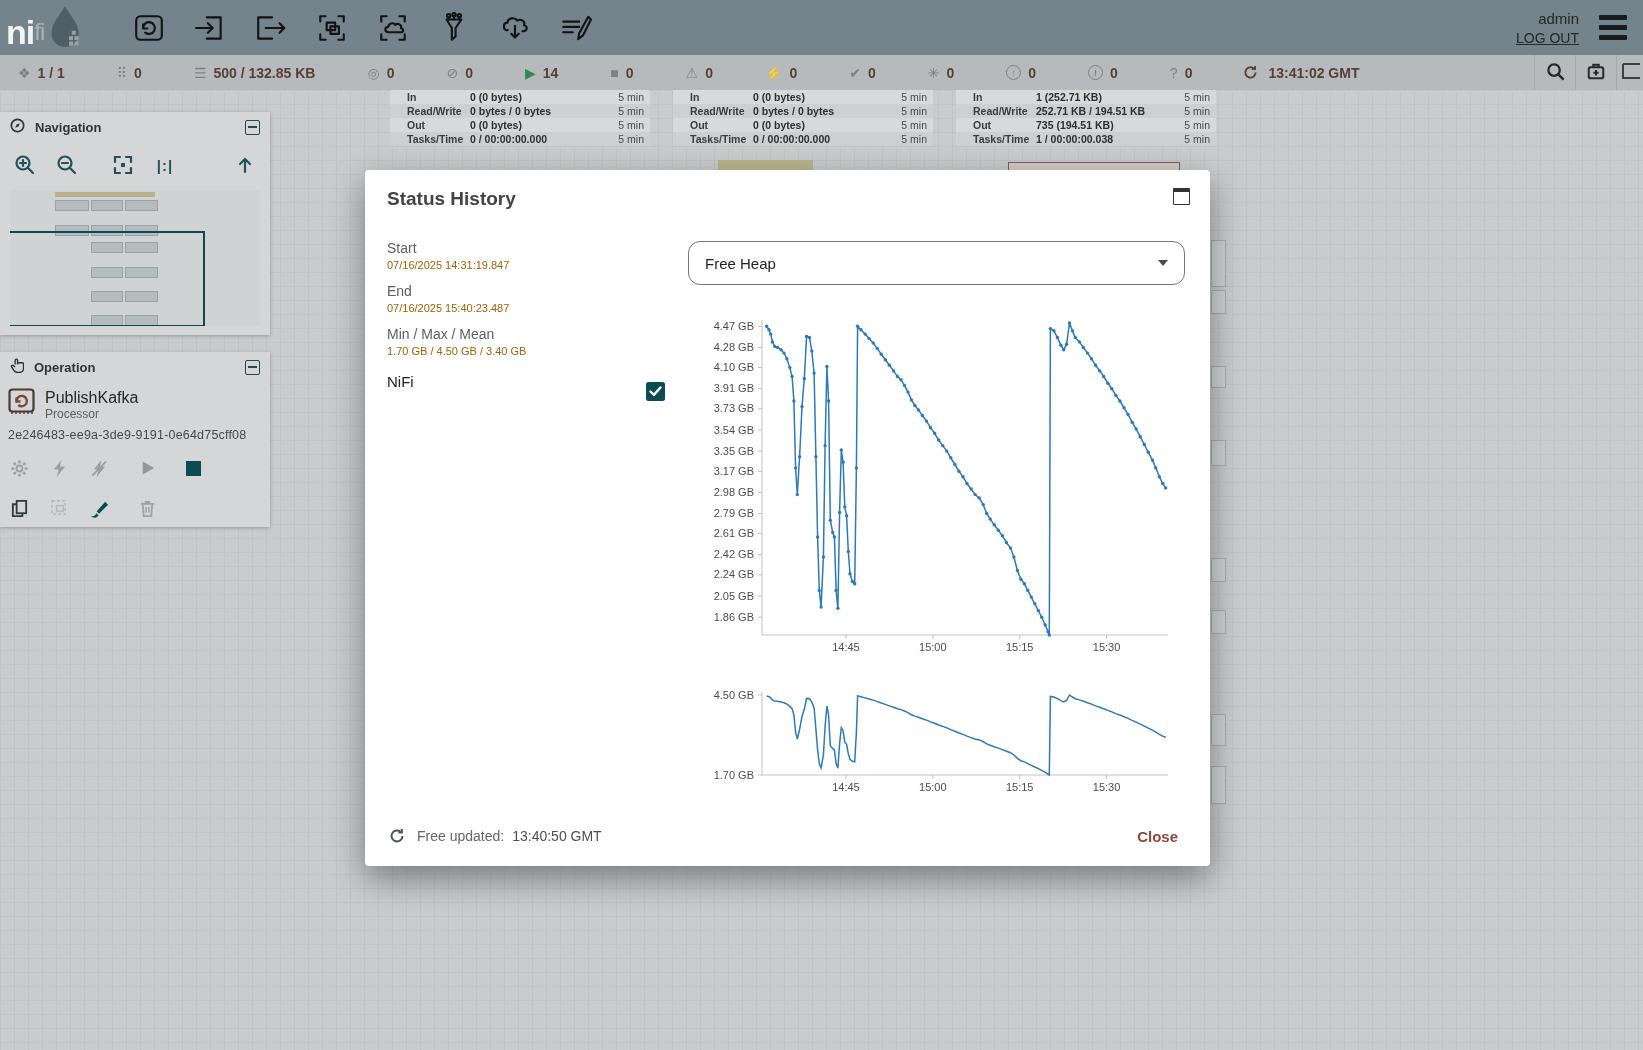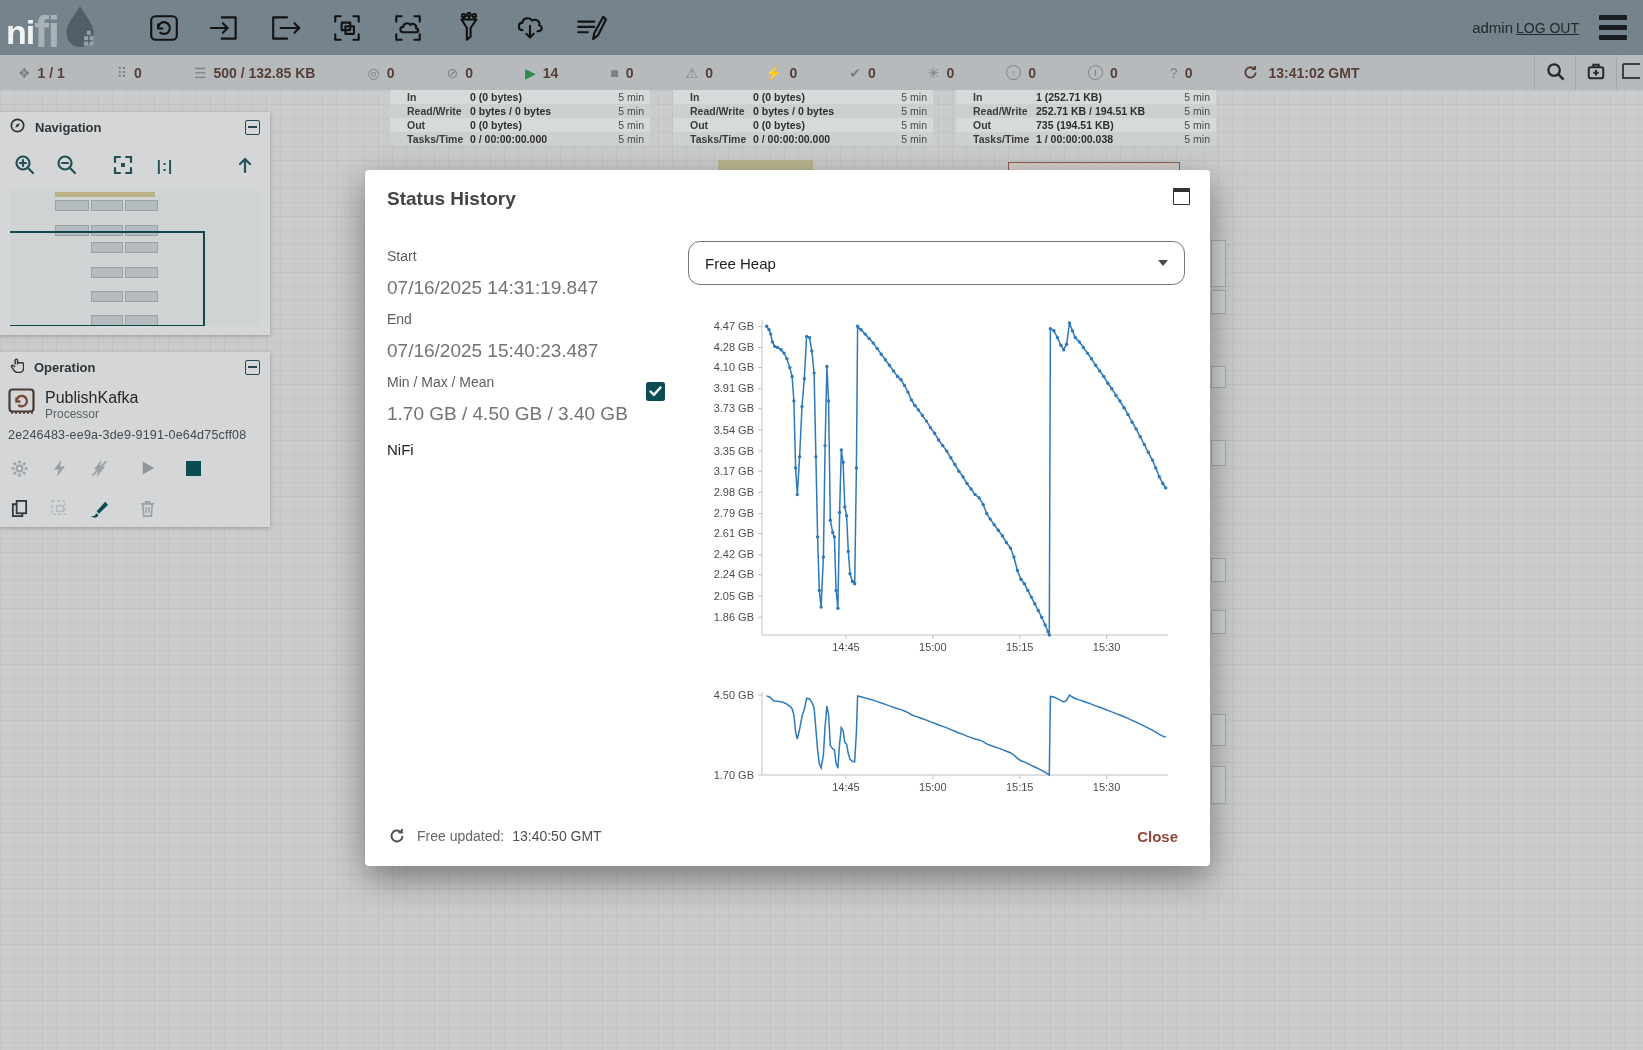--- a/index.html
+++ b/index.html
@@ -3,26 +3,26 @@
 <meta charset="utf-8">
 <style>
   html,body{margin:0;padding:0;}
   body{width:1643px;height:1050px;overflow:hidden;position:relative;
        font-family:"Liberation Sans",sans-serif;background:#C9CBCC;}
   
   .header{position:absolute;left:0;top:0;width:100%;height:55px;background:#75838C;
           display:flex;}
   .logo{display:flex;align-items:flex-end;margin-left:6px;user-select:none;}
   .logo .ni{font-size:34px;font-weight:bold;color:#F2F3F3;letter-spacing:-1px;line-height:46px;}
-  .logo .fi{font-size:44px;font-weight:bold;color:#A9B2B6;letter-spacing:-1px;line-height:46px;margin-top:28px;}
+  .logo .fi{font-size:24px;font-weight:normal;color:#A9B2B6;letter-spacing:-1px;line-height:46px;margin-top:28px;}
   .hdr-tools{display:flex;align-items:center;gap:27px;margin-left:48px;}
   .hdr-ic{width:34px;height:34px;display:flex;align-items:center;justify-content:center;cursor:grab;}
   .hdr-ic svg{stroke:#131313;fill:none;stroke-width:2;stroke-linejoin:round;stroke-linecap:round;}
   .hdr-right{margin-left:auto;display:flex;align-items:center;margin-right:14px;gap:18px;}
-  .user-block{display:flex;align-items:flex-end;gap:3px;}
+  .user-block{display:flex;flex-direction:column;align-items:flex-end;gap:3px;}
   .user-name{font-size:15px;color:#23282B;}
   .logout{font-size:14px;color:#23282B;text-decoration:underline;cursor:pointer;}
   .burger{display:flex;flex-direction:column;gap:5px;cursor:pointer;padding:4px 2px;}
   .burger div{width:28px;height:5px;background:#181C1E;border-radius:1px;}
   
   .statusbar{position:absolute;left:0;top:55px;width:100%;height:35px;background:#B6BABC;
              display:flex;align-items:center;font-size:14px;color:#573F37;}
   .sb-items{display:flex;align-items:center;gap:52px;padding-left:18px;white-space:nowrap;}
   .sb-item{display:flex;align-items:center;gap:7px;}
   .sb-ic{color:#7C8284;font-size:14px;line-height:14px;}
@@ -71,21 +71,21 @@
   .op-icons.second{margin-top:20px;gap:18px;}
   .op-ic{width:22px;height:20px;display:flex;align-items:center;justify-content:center;cursor:pointer;}
   
   .modal{position:absolute;left:365px;top:170px;width:845px;height:696px;background:#FFFFFF;
          border-radius:4px;box-shadow:0 12px 34px rgba(0,0,0,.4);}
   .modal-title{position:absolute;left:22px;top:18px;font-size:19px;font-weight:bold;color:#444444;}
   .popout{position:absolute;right:20px;top:18px;width:15px;height:12px;border:1.6px solid #333;
           border-top-width:4px;border-radius:1px;cursor:pointer;}
   .fields{position:absolute;left:22px;top:70px;width:290px;}
   .f-lbl{font-size:14px;color:#5E5E5E;margin-top:12px;}
-  .f-val{font-size:19px;color:#737373;margin-top:13px;}
+  .f-val{font-size:11px;color:#a16207;margin-top:3px;}
   .series-row{display:flex;align-items:center;margin-top:16px;}
   .series-lbl{font-size:15px;color:#222222;}
   .checkbox{position:absolute;left:281px;top:212px;width:19px;height:19px;background:#0B4C53;border-radius:2.5px;
             display:flex;align-items:center;justify-content:center;cursor:pointer;}
   .checkbox svg{stroke:#fff;fill:none;stroke-width:2.4;stroke-linecap:round;stroke-linejoin:round;}
   .dropdown{position:absolute;left:323px;top:71px;width:497px;height:44px;border:1px solid #747474;
             border-radius:12px;display:flex;align-items:center;cursor:pointer;box-sizing:border-box;}
   .dd-val{font-size:15px;color:#222;margin-left:16px;}
   .dd-caret{margin-left:auto;margin-right:16px;width:0;height:0;border-left:5.5px solid transparent;
             border-right:5.5px solid transparent;border-top:6.5px solid #4A4A4A;}
@@ -509,21 +509,21 @@
       </div>
     </div>
   </div>
 </div>
 
 <div class="modal">
   <div class="modal-title">Status History</div>
   <span class="popout"></span>
 
   <div class="fields">
-    <div class="f-lbl" style="margin-top:8px;">Start</div>
+    <div class="f-lbl" style="margin-top:0;">Start</div>
     <div class="f-val">07/16/2025 14:31:19.847</div>
     <div class="f-lbl">End</div>
     <div class="f-val">07/16/2025 15:40:23.487</div>
     <div class="f-lbl">Min / Max / Mean</div>
     <div class="f-val">1.70 GB / 4.50 GB / 3.40 GB</div>
     <div class="series-row">
       <span class="series-lbl">NiFi</span>
     </div>
   </div>
   <span class="checkbox">

